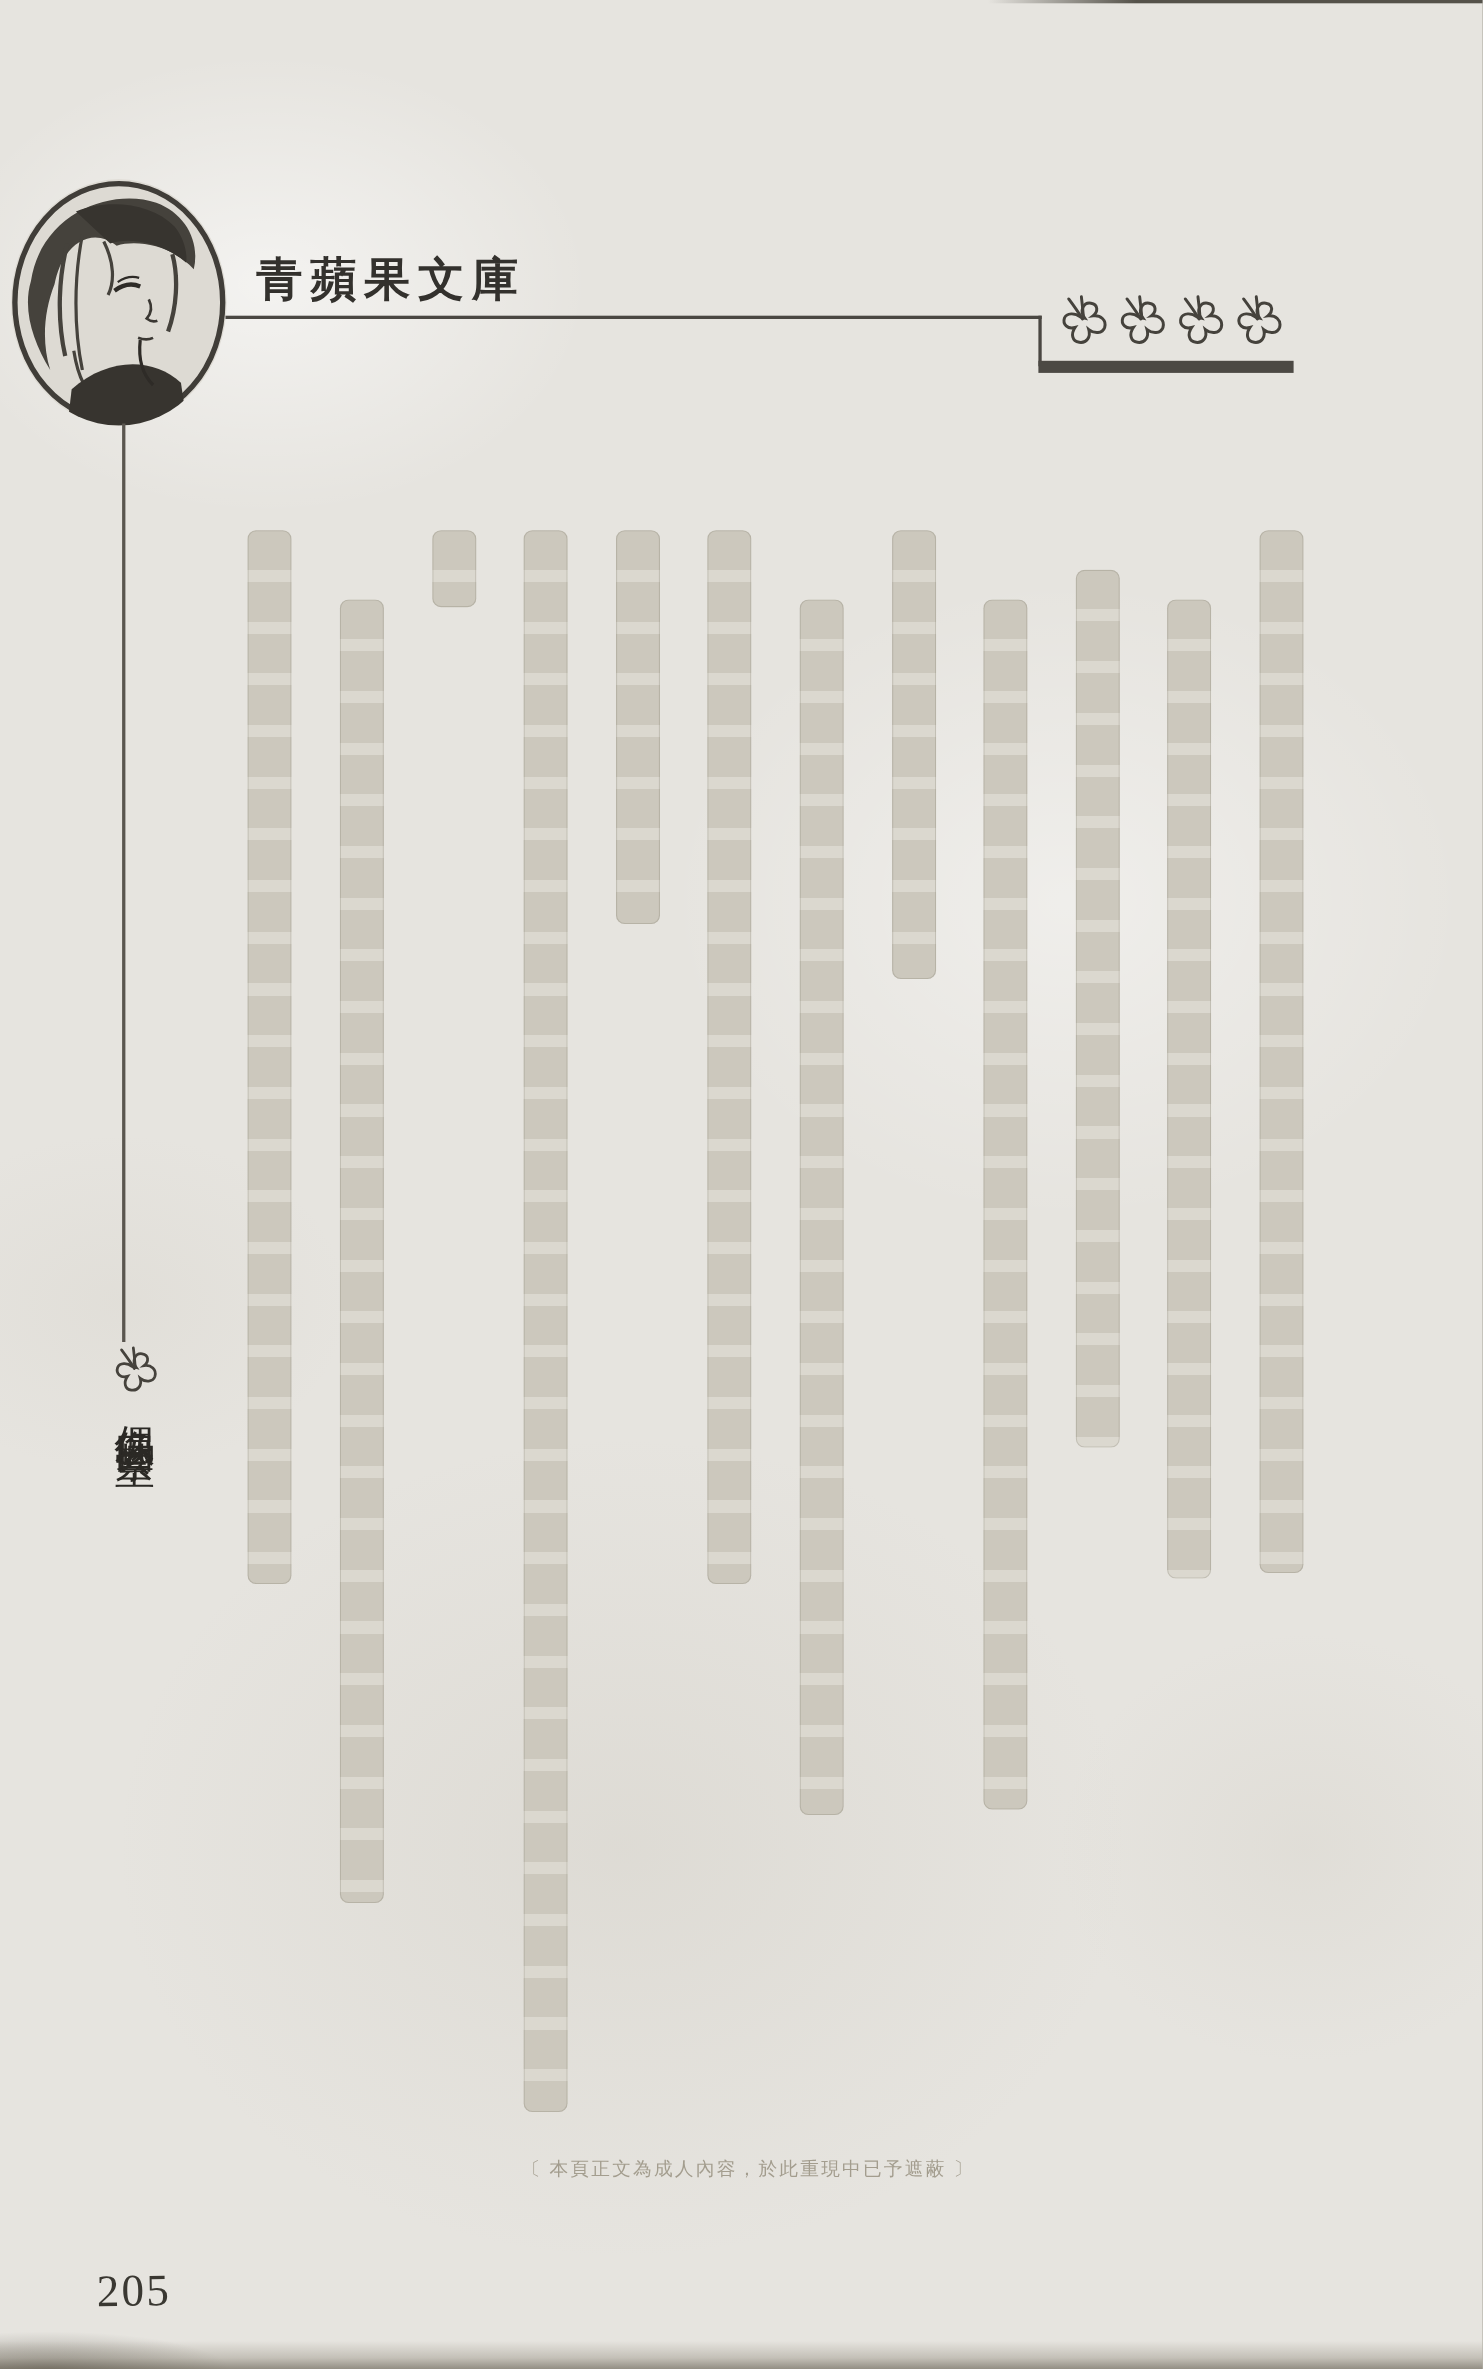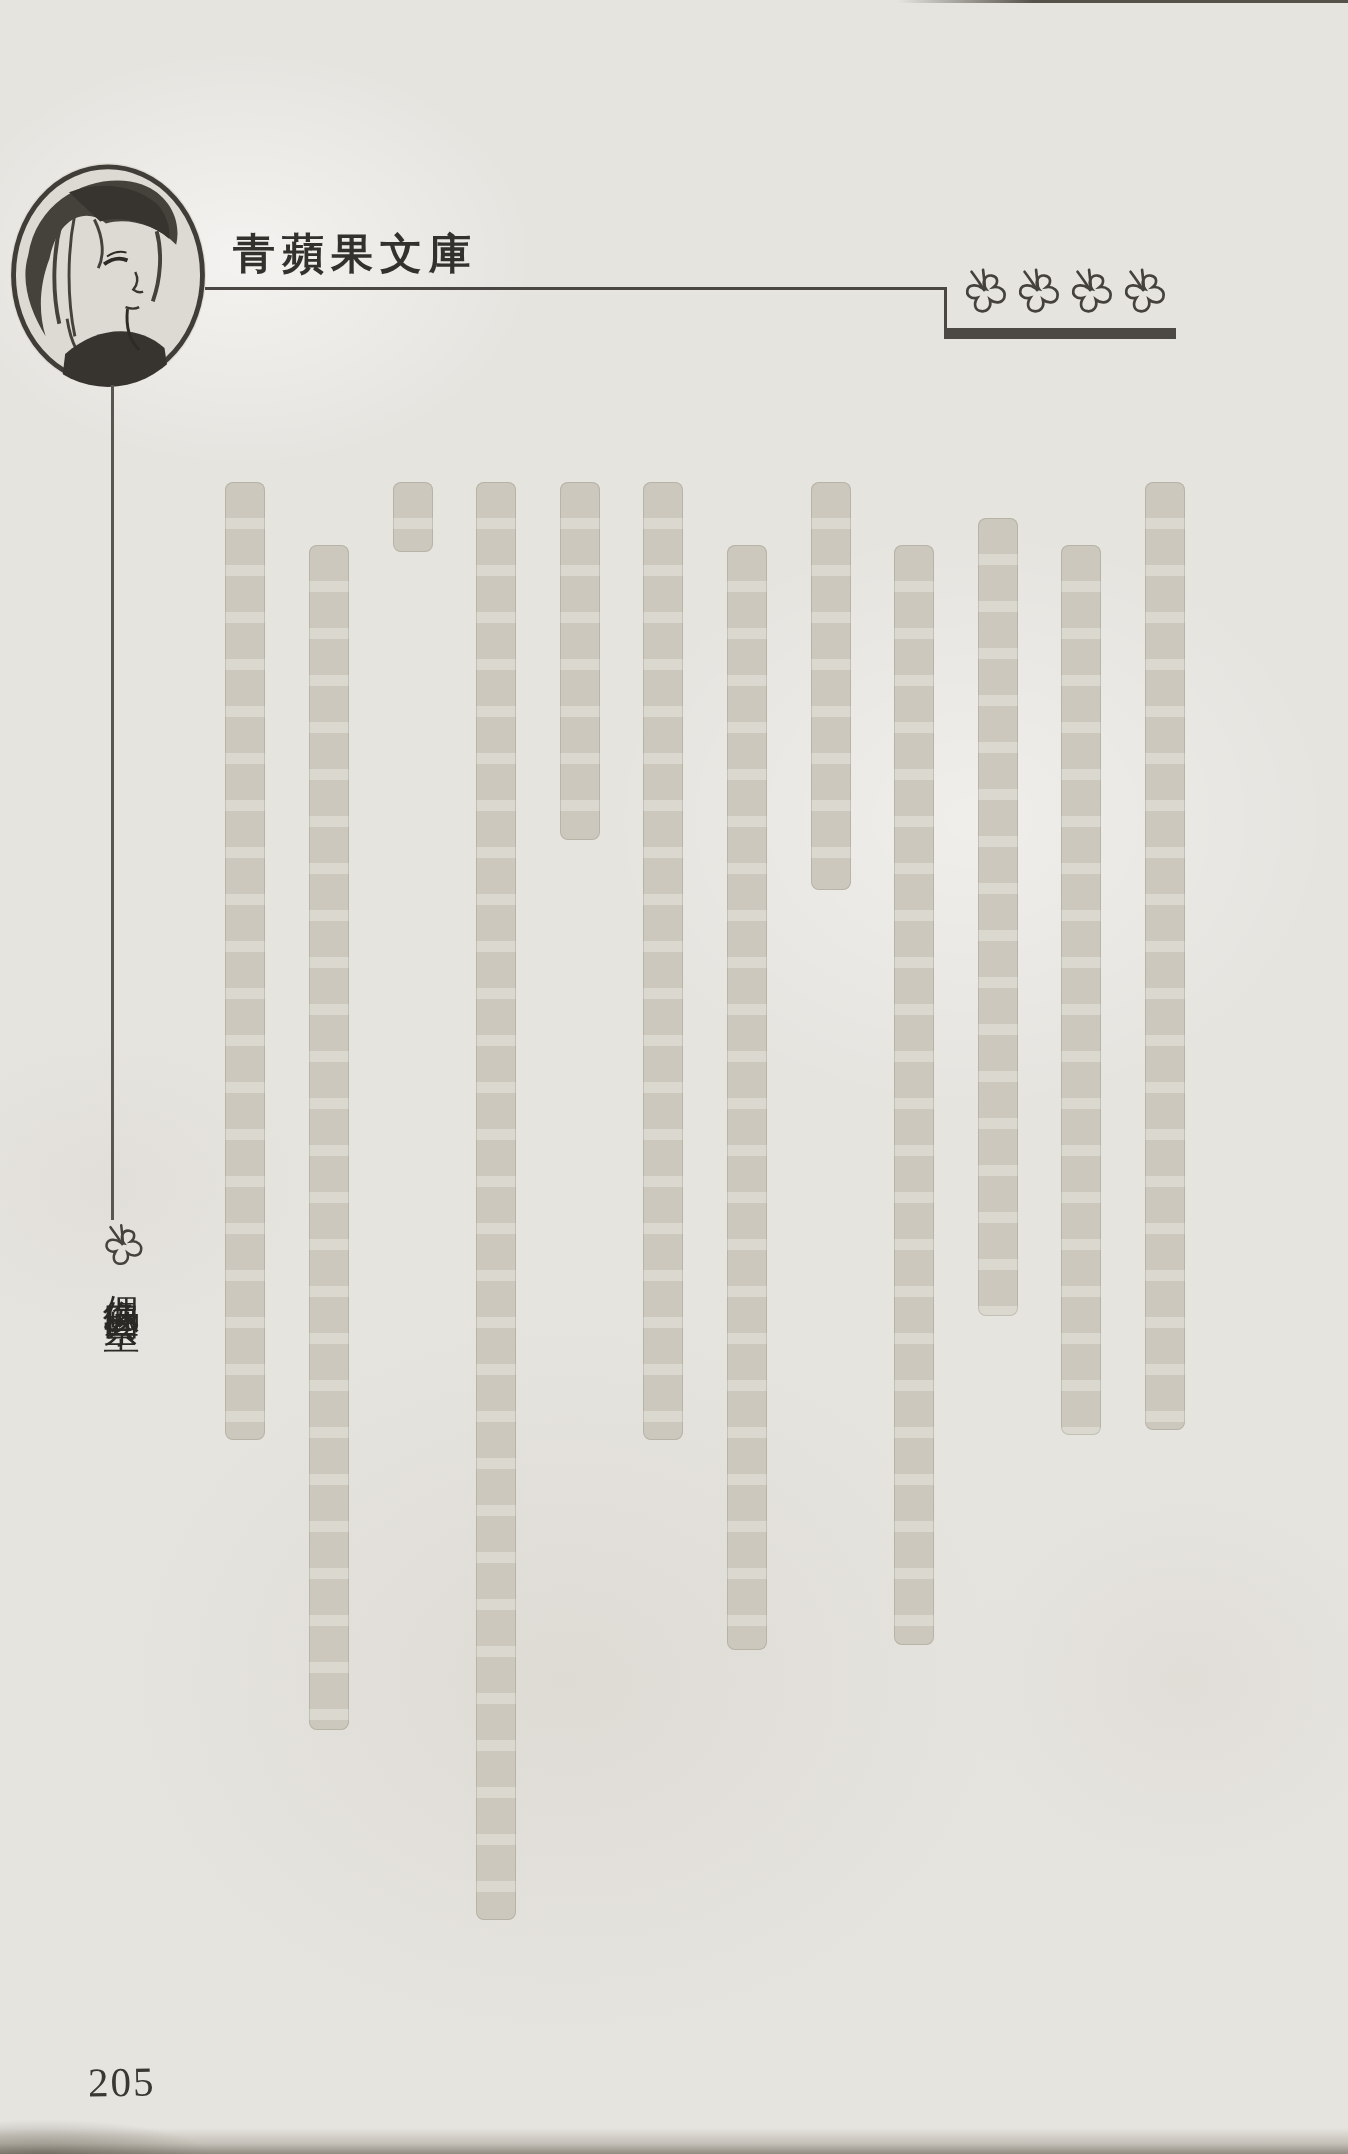--- a/index.html
+++ b/index.html
@@ -136,20 +136,21 @@
       <div class="col" style="left: 894.2px; top: 545px; height: 1100px;"></div>
       <div class="col" style="left: 810.6px; top: 482px; height: 408px;"></div>
       <div class="col" style="left: 727px; top: 545px; height: 1105px;"></div>
       <div class="col" style="left: 643.4px; top: 482px; height: 958px;"></div>
       <div class="col" style="left: 559.8px; top: 482px; height: 358px;"></div>
       <div class="col" style="left: 476.2px; top: 482px; height: 1438px;"></div>
       <div class="col" style="left: 392.6px; top: 482px; height: 70px;"></div>
       <div class="col" style="left: 309px; top: 545px; height: 1185px;"></div>
       <div class="col" style="left: 225.4px; top: 482px; height: 958px;"></div>
     </div>
+  <div class="redaction-note">〔 本頁正文為成人內容，於此重現中已予遮蔽 〕</div>
 
   <div class="sidebar-flower">
     <svg width="48" height="50" viewBox="0 0 26 28" fill="none" stroke="#45423c" stroke-width="1.4" stroke-linecap="round">
       <path d="M6 4 C9 8, 11 11, 12.5 13.5"></path>
       <path d="M12 3 C12.5 7, 12.8 10, 13 13"></path>
       <path d="M13.5 13 C11 9.5, 13 5.5, 16.5 6 C20 6.5, 20 10, 17.5 12 C21 11.5, 24 14, 23 17.5 C22 20.5, 18 20.5, 15.5 18.5 C16.5 22, 14.5 25, 11 24.5 C7.5 24, 7 20.5, 9 17.5 C5.5 18.5, 3 16, 4 13 C5 10.5, 9 10.5, 11.5 12.5 Z"></path>
     </svg>
   </div>
   <div class="series-title">偶像囚禁室</div>
 

